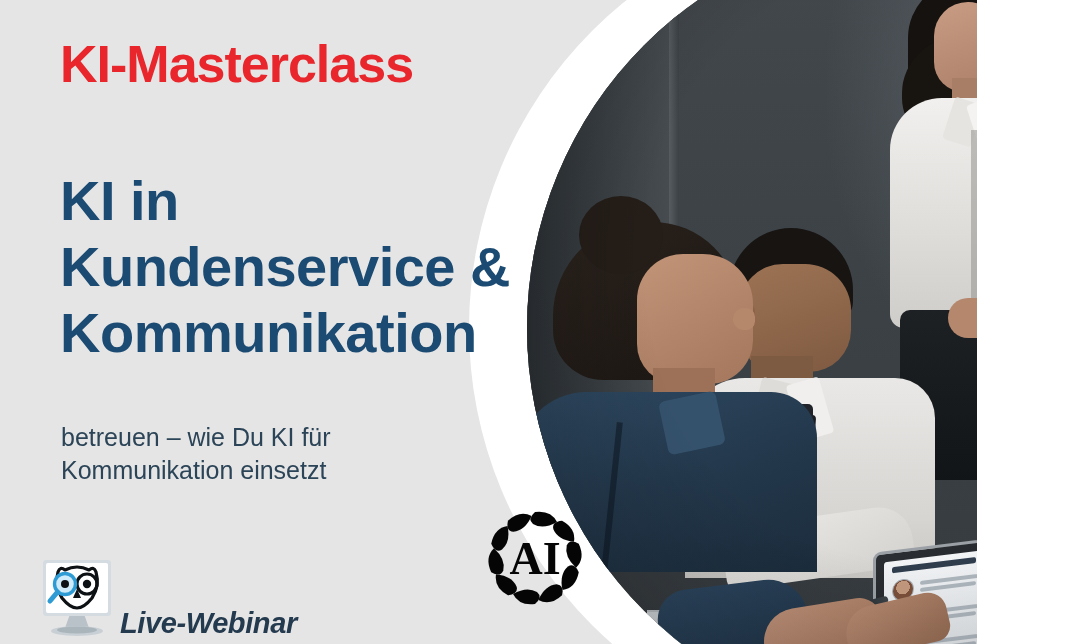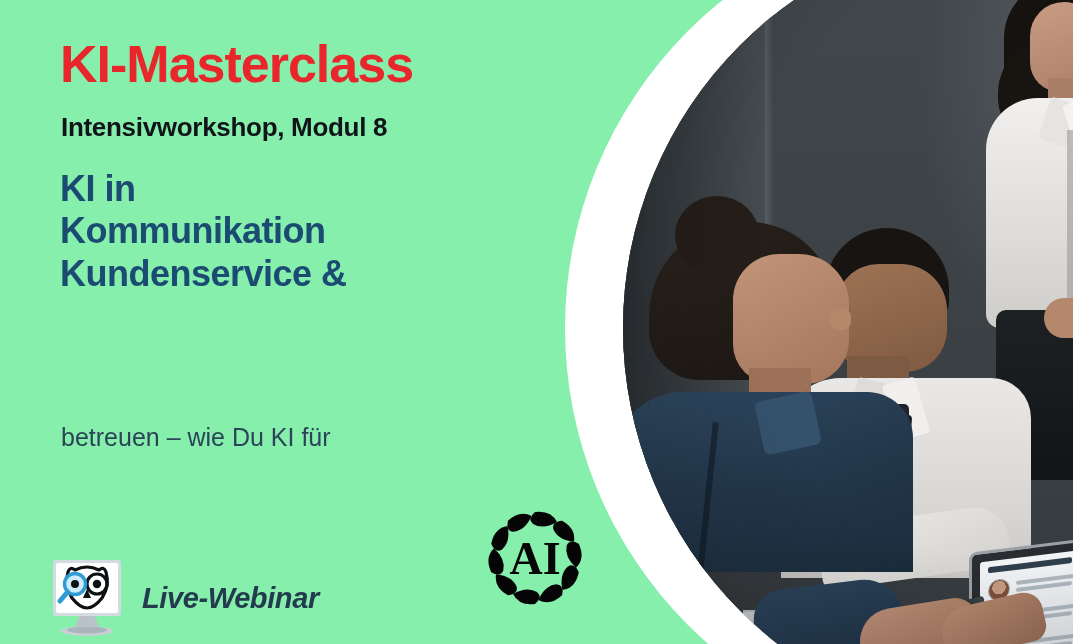--- a/index.html
+++ b/index.html
@@ -6,24 +6,25 @@
     margin: 0;
     padding: 0;
     background: #ffffff;
   }
   body {
     font-family: "Liberation Sans", sans-serif;
   }
 
   #banner {
     position: relative;
-    width: 1073px;
+    width: 937px;
     height: 644px;
     overflow: hidden;
-    background: #86efac;
+    background: #e5e5e5;
+    padding-left: 40px;
   }
 
   
   .photo-wrap {
     position: absolute;
     top: 0;
     right: 0;
     width: 560px;
     height: 644px;
     overflow: hidden;
@@ -286,43 +287,43 @@
     font-size: 26px;
     font-weight: bold;
     color: #111418;
     letter-spacing: -0.3px;
     line-height: 1;
   }
   .headline {
     position: absolute;
     left: 60px; top: 168px;
     width: 470px;
-    font-size: 36px;
+    font-size: 56px;
     font-weight: bold;
     color: #1b4a72;
     line-height: 1.18;
     letter-spacing: -0.5px;
   }
   .body-copy {
     position: absolute;
     left: 61px; top: 421px;
     width: 410px;
     font-size: 25px;
     font-weight: normal;
     color: #2b4457;
     line-height: 1.32;
   }
 
   
   .webinar {
     position: absolute;
-    left: 44px; top: 556px;
+    left: 34px; top: 556px;
     display: flex;
-    align-items: center;
-    gap: 12px;
+    align-items: flex-end;
+    gap: 0;
   }
   .owl-logo { position: relative; width: 86px; height: 84px; flex: 0 0 auto; }
   .owl-label {
     font-size: 29px;
     font-weight: bold;
     font-style: italic;
     color: #243a4e;
     letter-spacing: -0.4px;
   }
 
@@ -423,30 +424,30 @@
 
         <div class="vignette"></div>
       </div>
     </div>
   </div>
 
   <div class="left">
 
     <div class="kicker">KI-Masterclass</div>
 
-    <div class="subkicker">Intensivworkshop, Modul 8</div>
 
     <div class="headline">
       <div>KI in</div>
+      <div>Kundenservice &amp;</div>
       <div>Kommunikation</div>
-      <div>Kundenservice &amp;</div>
     </div>
 
     <div class="body-copy">
       <div>betreuen – wie Du KI für</div>
+      <div>Kommunikation einsetzt</div>
     </div>
 
     <div class="webinar">
       <div class="owl-logo">
         <svg viewBox="0 0 86 84" width="86" height="84" aria-hidden="true">
 
           <path d="M36 58 L31 72 L55 72 L50 58 Z" fill="#b9c2c8"></path>
           <ellipse cx="43" cy="75" rx="26" ry="5" fill="#c8d0d6"></ellipse>
           <ellipse cx="43" cy="74" rx="20" ry="3.4" fill="#aab4bb"></ellipse>
 

